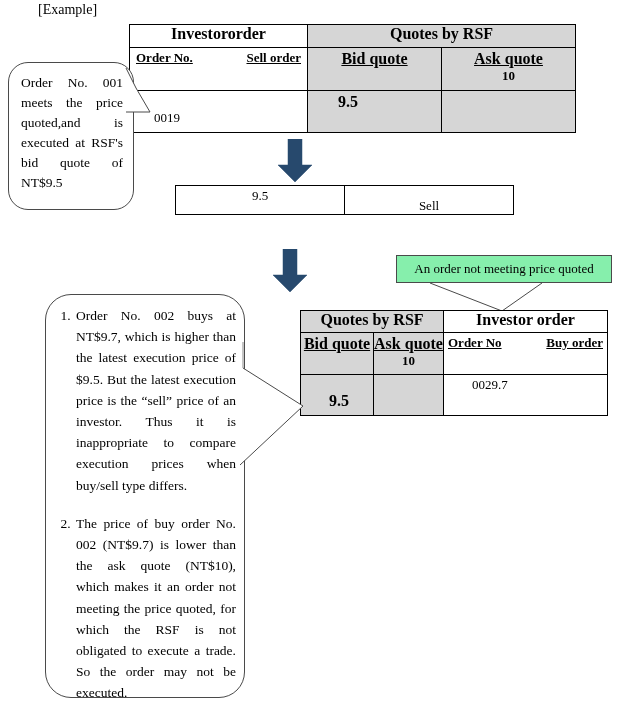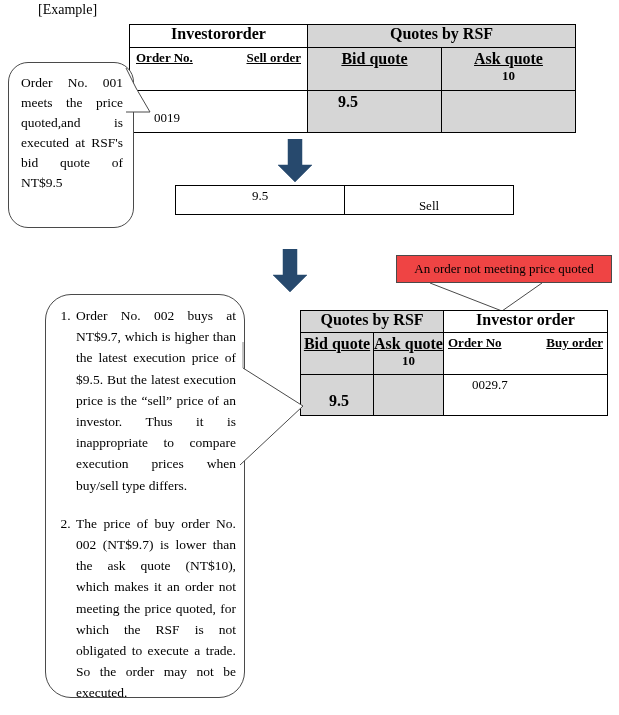--- a/index.html
+++ b/index.html
@@ -93,21 +93,21 @@
     border-radius: 22px;
     background: #ffffff;
     font-size: 13.5px;
     line-height: 19.5px;
   }
 
   #callout-order-001 {
     left: 8px;
     top: 62px;
     width: 126px;
-    height: 166px;
+    height: 148px;
     border-radius: 20px;
     padding: 10px 10px 0 12px;
   }
   #callout-order-001 p {
     margin: 0;
     text-align: justify;
     text-align-last: left;
     font-size: 13.5px;
     line-height: 20px;
   }
@@ -138,21 +138,21 @@
   .tail-svg { position: absolute; pointer-events: none; }
 
   
   #callout-not-meeting {
     left: 396px;
     top: 255px;
     width: 216px;
     height: 28px;
     box-sizing: border-box;
     border: 1px solid #4a4a4a;
-    background: #ef4444;
+    background: #86efac;
     font-size: 13px;
     line-height: 26px;
     text-align: center;
     white-space: nowrap;
   }
 </style>
 </head>
 <body>
 
 <div class="abs" id="example-label">[Example]</div>

